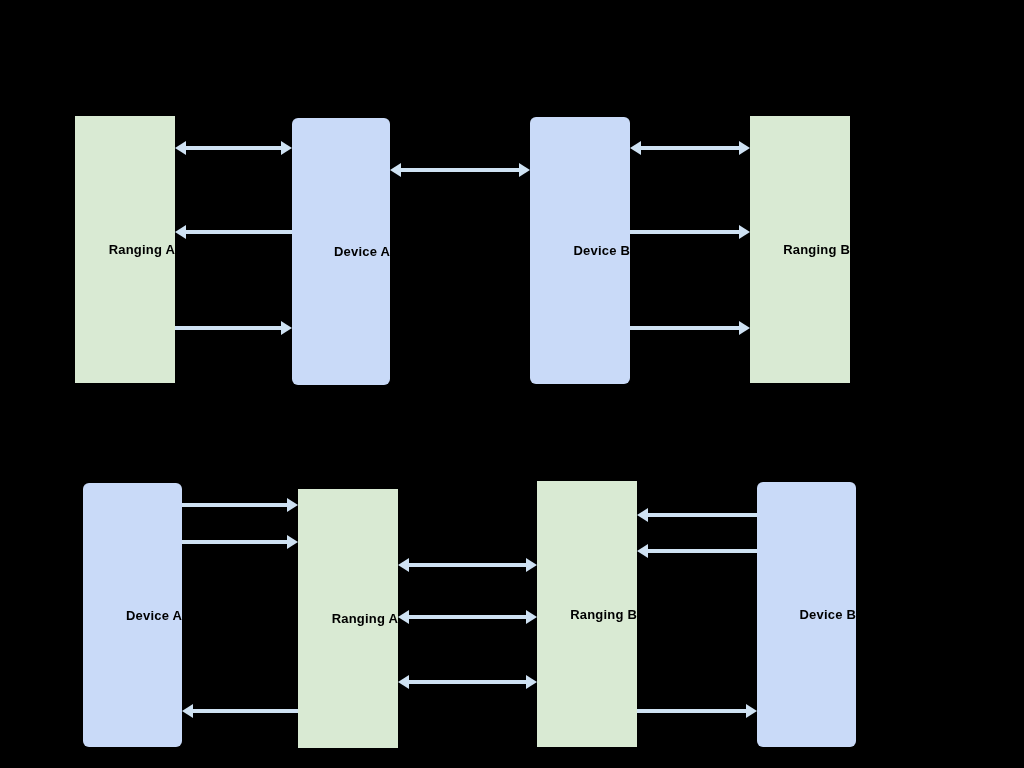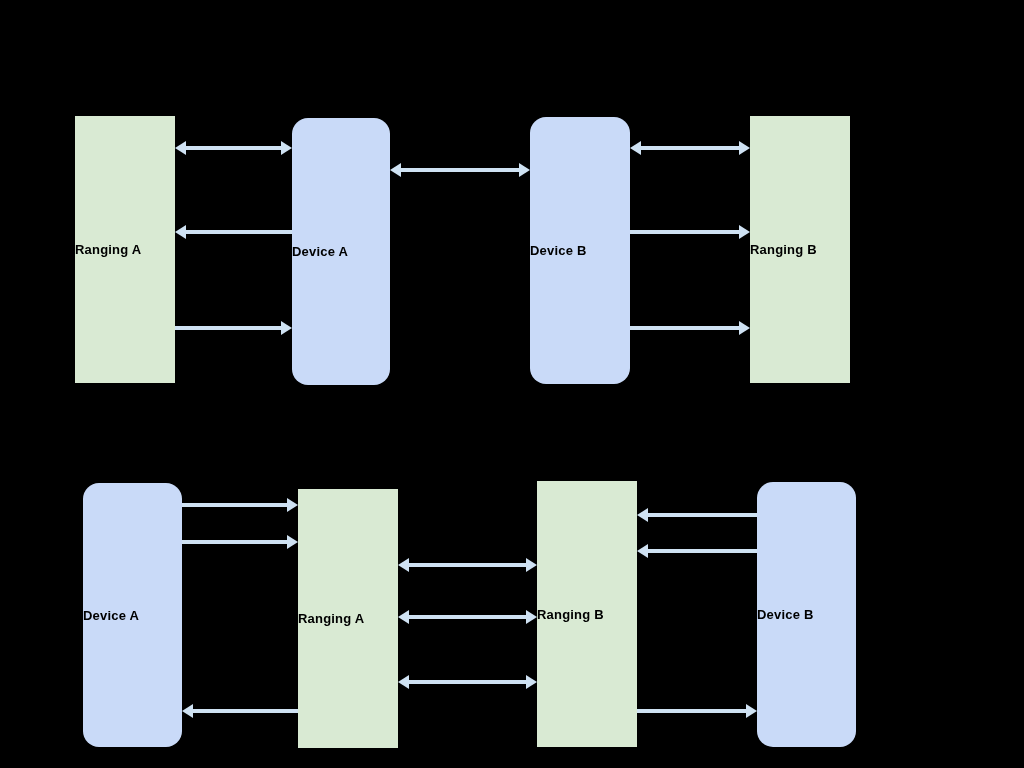--- a/index.html
+++ b/index.html
@@ -11,24 +11,24 @@
     position: relative;
   }
   #canvas {
     position: absolute; left: 0; top: 0;
     width: 1024px; height: 768px;
     background: #000000;
   }
   .diagram { position: absolute; left: 0; top: 0; width: 1024px; height: 768px; }
   .node {
     position: absolute;
-    display: flex; align-items: center; justify-content: flex-start;
+    display: flex; align-items: center; justify-content: flex-end;
     box-sizing: border-box;
   }
-  .node.device { background: #c9daf8; border-radius: 16px; }
+  .node.device { background: #c9daf8; border-radius: 6px; }
   .node.ranging { background: #d9ead3; border-radius: 0; }
   .node .label {
     color: #000000;
     font-size: 13px;
     font-weight: bold;
     letter-spacing: 0.2px;
     white-space: nowrap;
   }
   .arrow { position: absolute; height: 14px; }
   .arrow .shaft {

